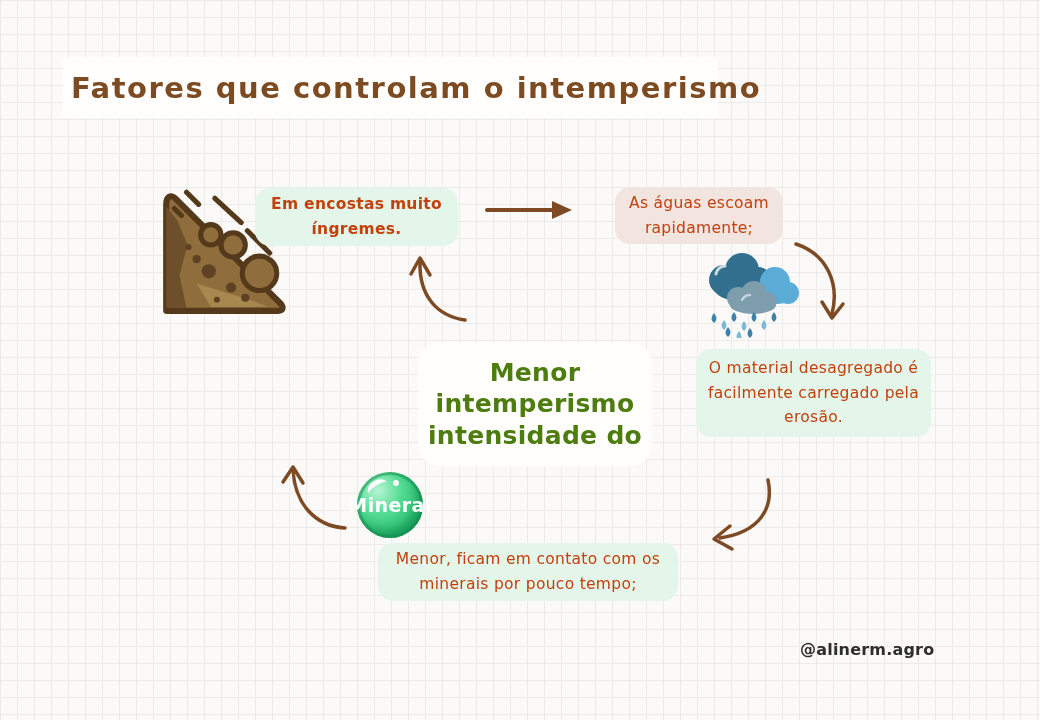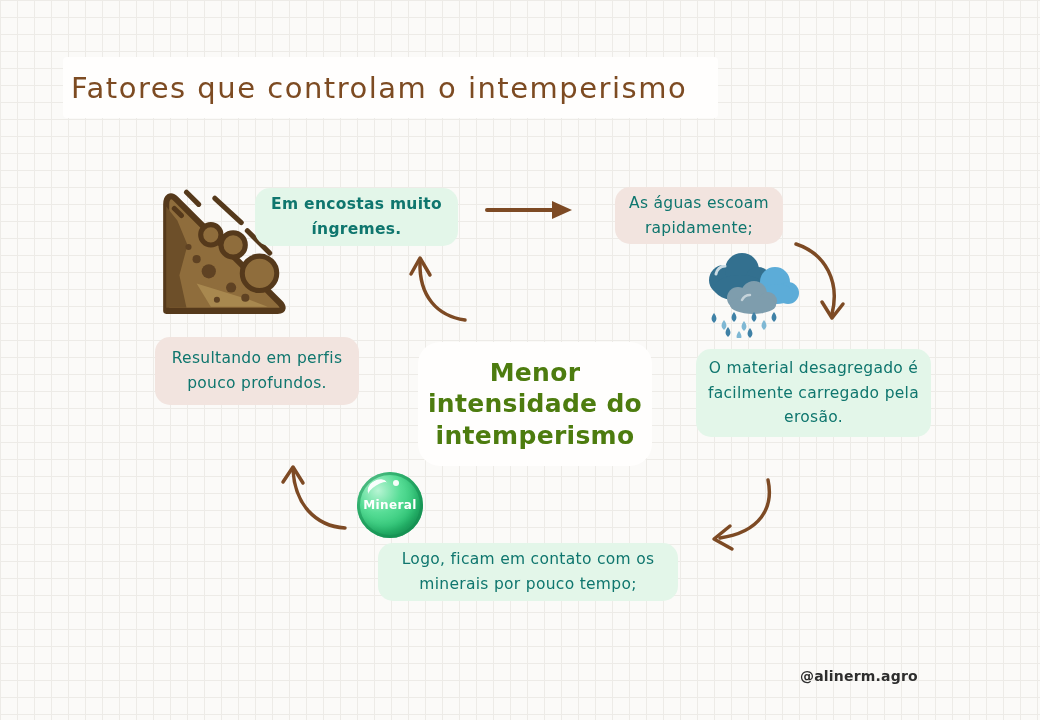--- a/index.html
+++ b/index.html
@@ -10,26 +10,26 @@
     background-image:
       linear-gradient(#edebe7 1px, transparent 1px),
       linear-gradient(90deg, #edebe7 1px, transparent 1px);
     background-size:17px 17px;
   }
   .title-patch{
     position:absolute;left:63px;top:57px;width:655px;height:61px;
     background:#fffefd;border-radius:4px;display:flex;align-items:center;
   }
   .title-patch h1{
-    margin:0;padding-left:8px;font-size:29px;font-weight:400;letter-spacing:1.5px;
+    margin:0;padding-left:8px;font-size:29px;font-weight:700;letter-spacing:1.5px;
     color:#7d4b22;white-space:nowrap;
   }
   .box{
     position:absolute;display:flex;align-items:center;justify-content:center;
-    text-align:center;border-radius:15px;color:#0f766e;
+    text-align:center;border-radius:15px;color:#c2410c;
     font-size:15.5px;line-height:1.6;letter-spacing:.3px;padding:6px 10px;
     box-sizing:border-box;
   }
   .green{background:#e3f6e9;}
   .pink{background:#f2e4df;text-align:center;}
   .box-steep{left:255px;top:188px;width:203px;height:58px;font-weight:700;}
   .box-runoff{left:615px;top:187px;width:168px;height:57px;}
   .box-eroded{left:696px;top:349px;width:235px;height:88px;}
   .box-contact{left:378px;top:543px;width:300px;height:58px;}
   .box-contact b{font-weight:400;}
@@ -43,33 +43,33 @@
     display:block;white-space:nowrap;font-weight:800;font-size:25px;
     line-height:1.25;color:#4d7c0f;letter-spacing:.3px;
   }
   .illus{position:absolute;}
   .mineral{
     position:absolute;left:357px;top:472px;width:66px;height:66px;border-radius:50%;
     background:radial-gradient(circle at 32% 28%, #b8f5d4 0%, #57dd96 34%, #2cc273 66%, #169a58 100%);
     box-shadow:inset 0 0 0 3px rgba(20,140,80,.5), inset -5px -7px 10px rgba(8,105,58,.4);
     display:flex;align-items:center;justify-content:center;
   }
-  .mineral .label{color:#fff;font-size:12px;font-weight:600;letter-spacing:.4px;}
+  .mineral .label{color:#fff;font-size:19px;font-weight:600;letter-spacing:.4px;}
   .mineral .shine{
     position:absolute;left:10px;top:8px;width:22px;height:12px;border:0;
     border-top:5px solid rgba(255,255,255,.95);border-radius:50%;
     transform:rotate(-32deg);
   }
   .mineral .dot{
     position:absolute;left:36px;top:8px;width:6px;height:6px;border-radius:50%;
     background:rgba(255,255,255,.95);
   }
   .watermark{
-    position:absolute;left:800px;top:668px;width:115px;text-align:right;
-    font-size:14px;font-weight:700;color:#2e2e2e;letter-spacing:.2px;
+    position:absolute;left:800px;top:640px;width:115px;text-align:right;
+    font-size:16px;font-weight:700;color:#2e2e2e;letter-spacing:.2px;
   }
 </style>
 </head>
 <body>
 
 <div class="canvas">
 
   <div class="title-patch">
     <h1>Fatores que controlam o intemperismo</h1>
   </div>
@@ -143,47 +143,44 @@
     <path d="M6,6 C36,16 50,44 42,76" fill="none" stroke="#7d4a24" stroke-width="3.5" stroke-linecap="round"></path>
     <path d="M32,64 L42,80 L53,66" fill="none" stroke="#7d4a24" stroke-width="3.5" stroke-linecap="round" stroke-linejoin="round"></path>
   </svg>
 
   <div class="box green box-eroded">
     <span>O material desagregado é facilmente carregado pela erosão.</span>
   </div>
 
   <div class="center-box">
     <span>Menor</span>
+    <span>intemperismo</span>
     <span>intensidade do</span>
-    <span>intemperismo</span>
   </div>
 
   <svg class="illus" style="left:403px;top:250px" width="68" height="74" viewBox="0 0 68 74">
     <path d="M62,70 C34,66 16,46 17,12" fill="none" stroke="#7d4a24" stroke-width="3.5" stroke-linecap="round"></path>
     <path d="M8,24 L17,8 L27,25" fill="none" stroke="#7d4a24" stroke-width="3.5" stroke-linecap="round" stroke-linejoin="round"></path>
   </svg>
 
-  <div class="box pink box-profiles">
-    <span>Resultando em perfis pouco profundos.</span>
-  </div>
 
   <svg class="illus" style="left:275px;top:458px" width="75" height="76" viewBox="0 0 75 76">
     <path d="M70,70 C40,68 20,46 18,12" fill="none" stroke="#7d4a24" stroke-width="3.5" stroke-linecap="round"></path>
     <path d="M8,24 L18,9 L28,25" fill="none" stroke="#7d4a24" stroke-width="3.5" stroke-linecap="round" stroke-linejoin="round"></path>
   </svg>
 
   <div class="mineral">
     <span class="shine"></span>
     <span class="dot"></span>
     <span class="label">Mineral</span>
   </div>
 
   <div class="box green box-contact">
     <span>
-      <span>Logo,</span>
+      <span>Menor,</span>
       <b>ficam em contato com os minerais por pouco tempo;</b>
     </span>
   </div>
 
   <svg class="illus" style="left:702px;top:472px" width="78" height="82" viewBox="0 0 78 82">
     <path d="M66,8 C72,36 58,60 18,66" fill="none" stroke="#7d4a24" stroke-width="3.5" stroke-linecap="round"></path>
     <path d="M28,54 L12,67 L30,77" fill="none" stroke="#7d4a24" stroke-width="3.5" stroke-linecap="round" stroke-linejoin="round"></path>
   </svg>
 
   <div class="watermark">@alinerm.agro</div>

